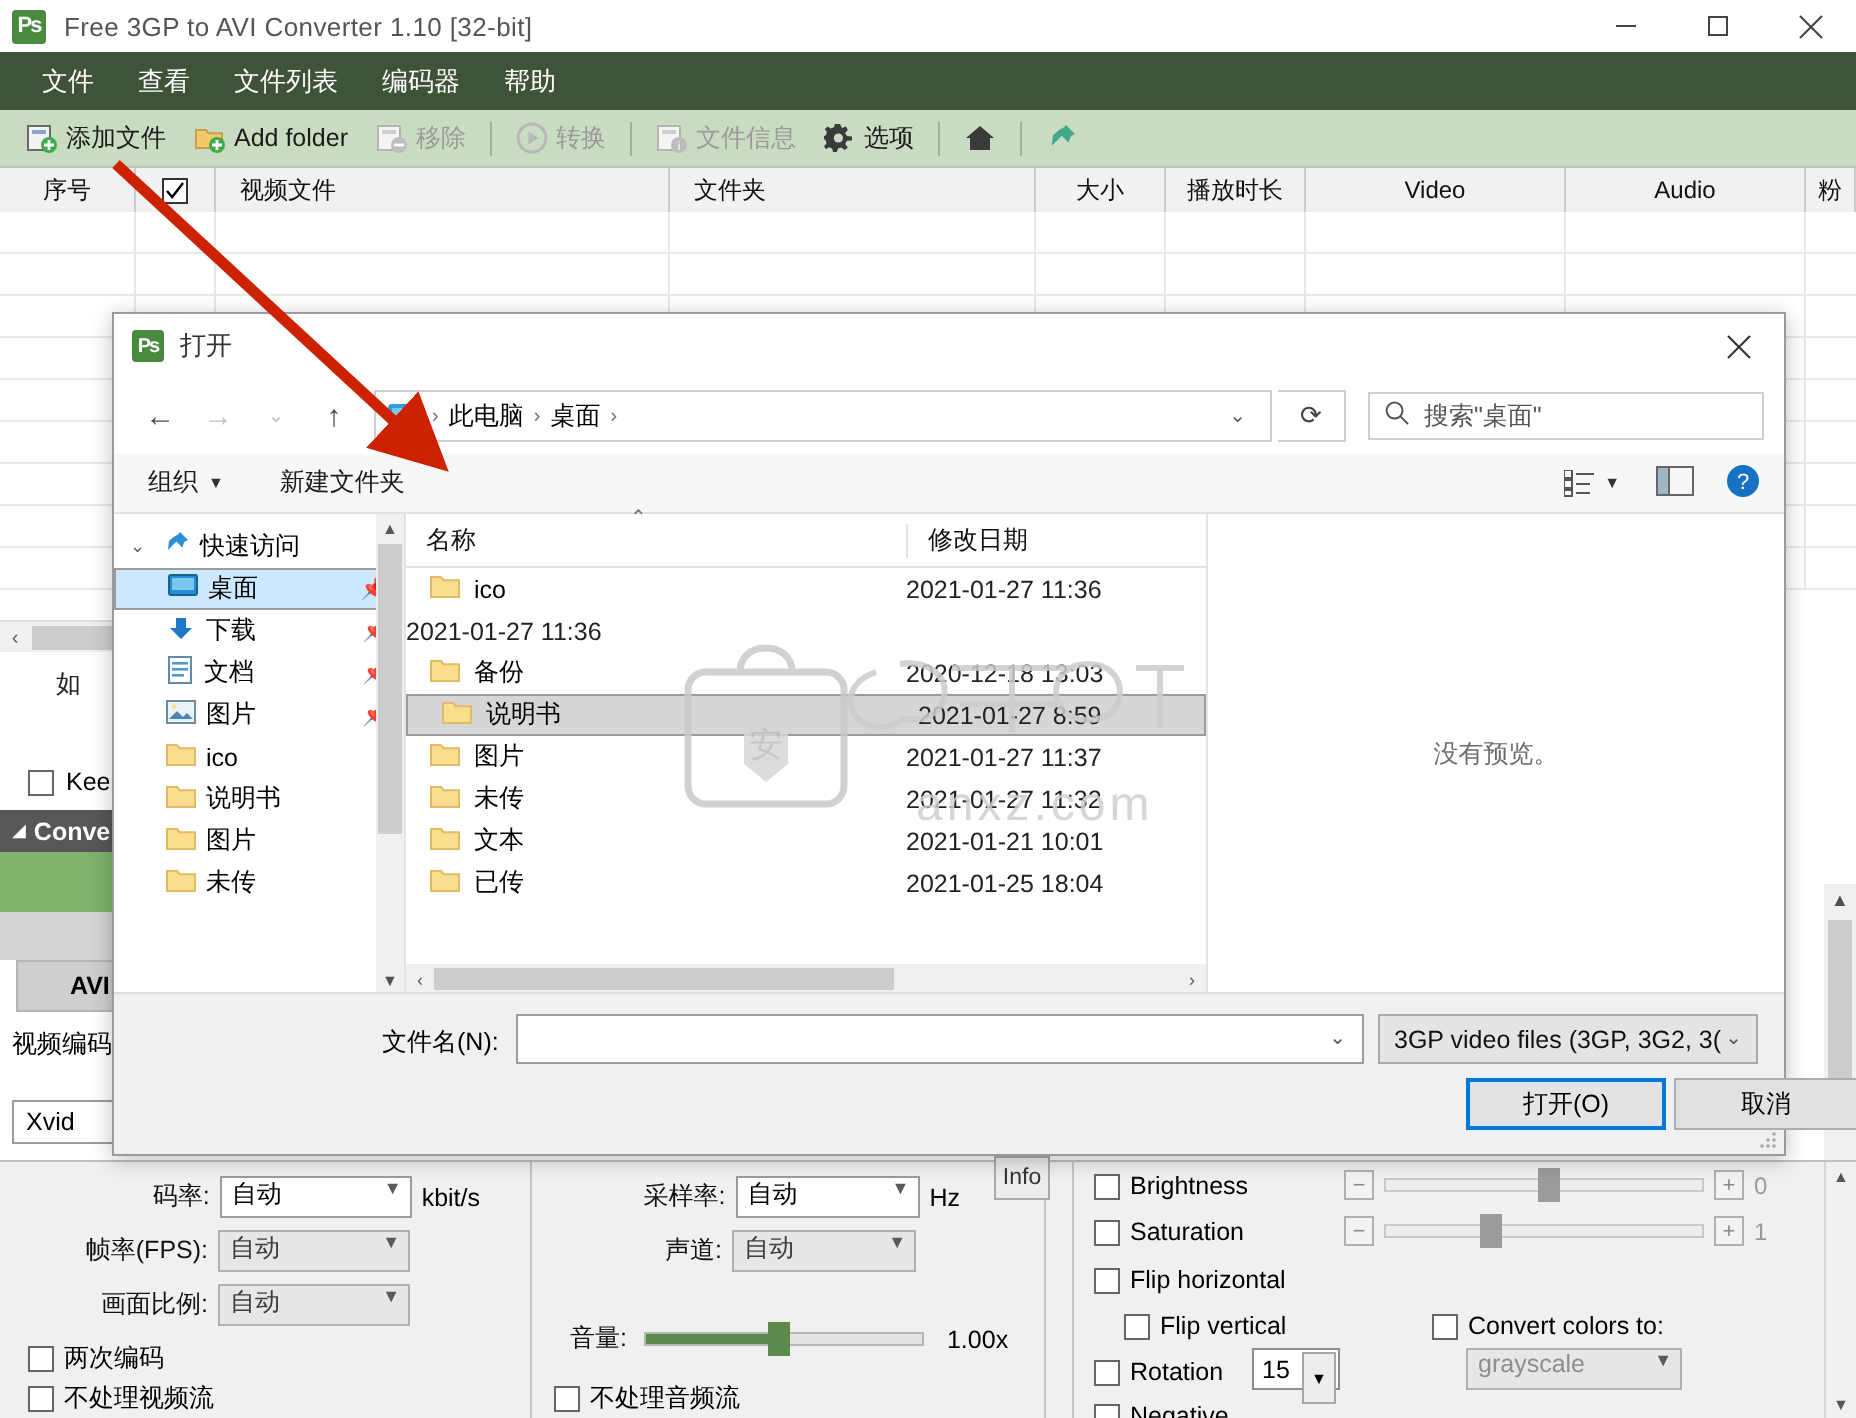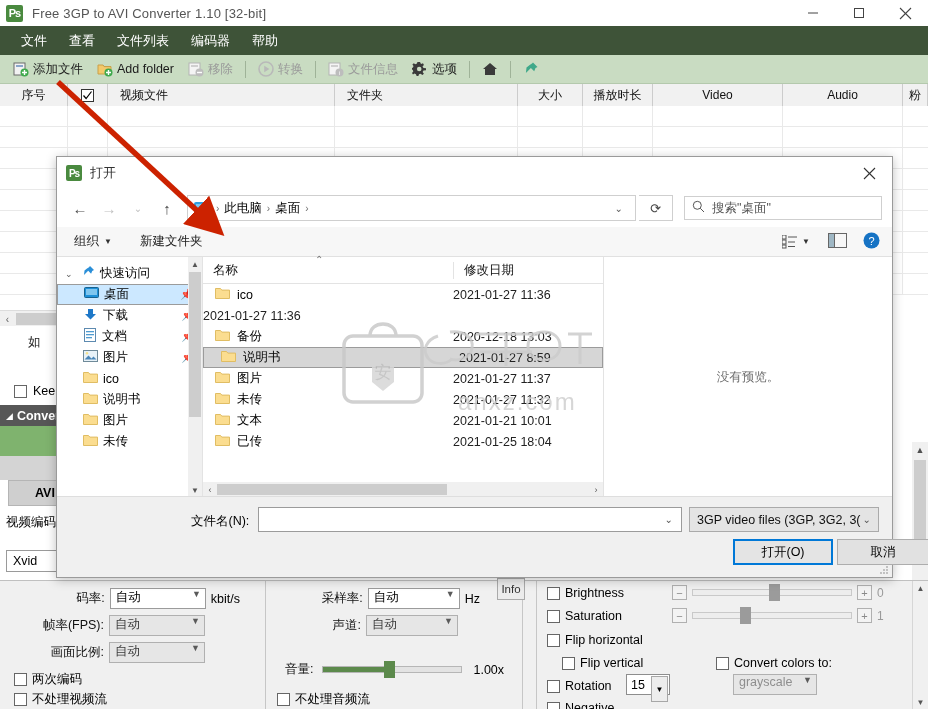--- a/index.html
+++ b/index.html
@@ -533,21 +533,21 @@
       <span>Convert colors to:</span>
     </div>
     <div class="cbrow" style="left:547px;top:98px">
       <span class="cbox"></span>
       <span>Rotation</span>
     </div>
     <div class="spin" style="position:absolute;left:626px;top:93px">
       <span>15</span>
       <span class="btn">▼</span>
     </div>
-    <div class="sel dis" style="position:absolute;left:733px;top:93px;width:84px;color:#8e8e8e">
+    <div class="sel dis" style="position:absolute;left:733px;top:93px;width:108px;color:#8e8e8e">
       <span>grayscale</span>
       <span class="chev">▼</span>
     </div>
     <div class="cbrow" style="left:547px;top:120px">
       <span class="cbox"></span>
       <span>Negative</span>
     </div>
 
     <div class="vscroll-r">
       <div class="up">▲</div>

